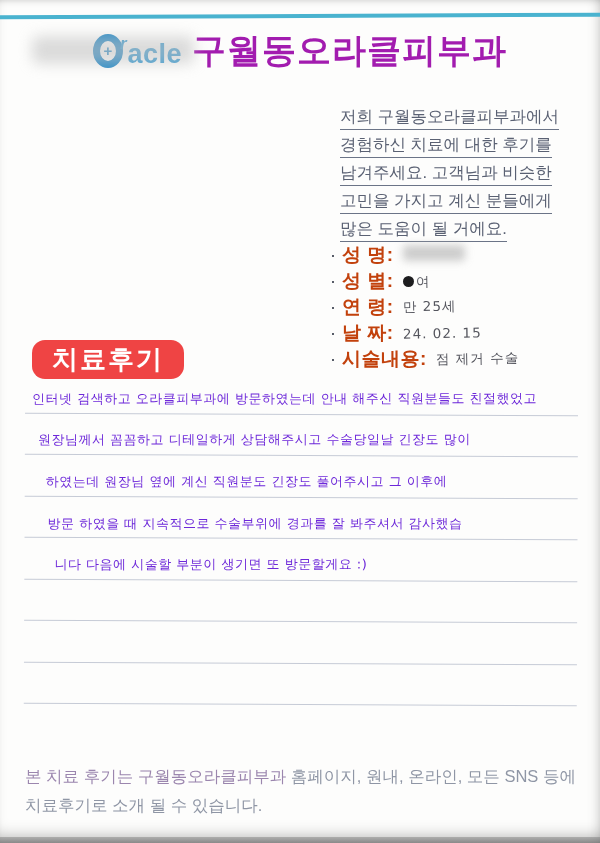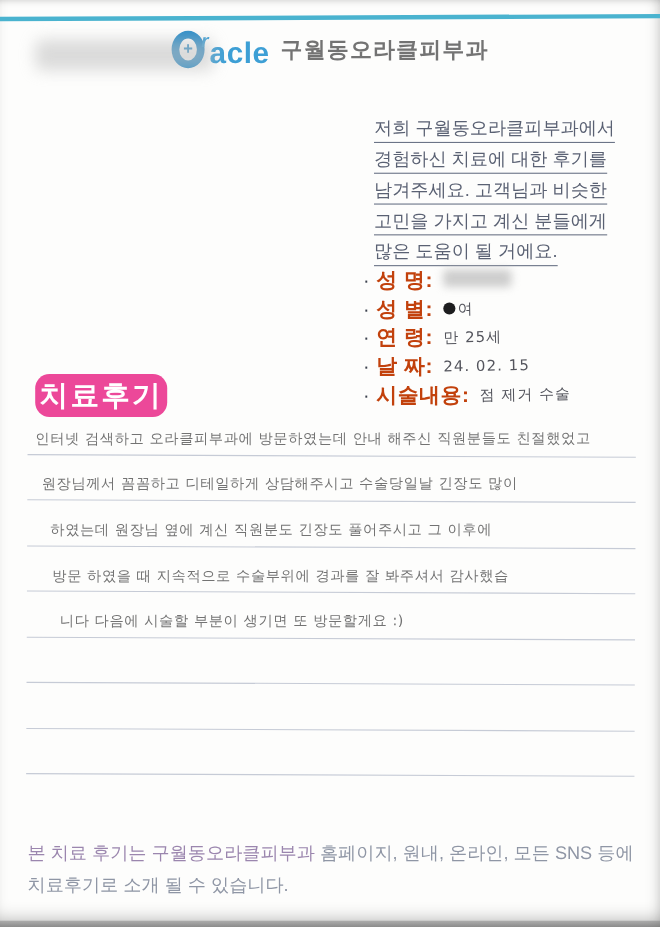--- a/index.html
+++ b/index.html
@@ -24,21 +24,21 @@
   .header { position:absolute; left:0; top:28px; width:600px; text-align:center; }
   .logo { display:inline-flex; align-items:center; gap:10px; }
   .logo-word { display:inline-flex; align-items:flex-end; color:#3d9fd5; font-weight:bold; }
   .logo-o { position:relative; display:inline-block; width:30px; height:34px;
     border:7px solid #2f8fc9; border-radius:50%; }
   .logo-o .cross { position:absolute; left:50%; top:50%; transform:translate(-50%,-54%);
     font-size:15px; line-height:1; color:#2f8fc9; font-weight:bold; }
   .logo-r { font-size:17px; line-height:1; position:relative; top:-16px; left:-3px;
     font-style:italic; }
   .logo-acle { font-size:27px; line-height:1; letter-spacing:.5px; margin-left:-2px; }
-  .clinic-name { font-size:20px; font-weight:600; color:#737373; letter-spacing:1px; }
+  .clinic-name { font-size:34px; font-weight:600; color:#a21caf; letter-spacing:1px; }
 
   
   .redact-top { position:absolute; left:32px; top:36px; width:162px; height:28px;
     background:#bfbfbf; filter:blur(7px); opacity:.55; border-radius:6px; }
 
   
   .title { position:absolute; left:30px; top:92px; font-weight:300;
     font-size:56px; line-height:67px; letter-spacing:2px; }
   .title .t1 { color:#8e99ba; }
   .title .t2 { color:#5f9bca; }
@@ -58,31 +58,31 @@
   .flabel { font-size:19px; font-weight:700; color:#c2410c; letter-spacing:.5px; }
   .fvalue { margin-left:9px; }
   .hand { font-family:"DejaVu Sans",sans-serif; color:#54555d; font-size:13.5px;
     letter-spacing:1px; transform:rotate(-1deg); display:inline-block; }
   .redact-name { width:62px; height:16px; background:#b9b9b9; filter:blur(4px);
     opacity:.7; border-radius:3px; display:inline-block; }
   .redact-dot { width:11px; height:11px; background:#1d1d1f; border-radius:50%;
     filter:blur(.6px); display:inline-block; margin-right:2px; vertical-align:middle; }
 
   
-  .badge { position:absolute; left:32px; top:340px; width:120px; height:39px;
-    background:#ec4899; border-radius:13px; display:flex; align-items:center;
+  .badge { position:absolute; left:32px; top:340px; width:152px; height:39px;
+    background:#ef4444; border-radius:13px; display:flex; align-items:center;
     justify-content:center; color:#ffffff; font-size:26px; font-weight:700;
     letter-spacing:2px; }
 
   
   .ruling { position:absolute; left:0; top:0; width:600px; height:843px;
     transform:rotate(0.25deg); pointer-events:none; }
   .rline { position:absolute; left:25px; width:553px; border-top:1px solid #c6cbd6; }
   .hw { position:absolute; white-space:nowrap; font-family:"DejaVu Sans",sans-serif;
-    color:#737373; font-size:13px; letter-spacing:.5px; transform:rotate(-0.3deg); }
+    color:#6d28d9; font-size:13px; letter-spacing:.5px; transform:rotate(-0.3deg); }
 
   
   .consent { position:absolute; left:0; top:726px; width:600px; height:30px; }
   .privacy { position:absolute; left:25px; top:0; font-size:19px; font-weight:700;
     color:#74c3e2; text-decoration:underline; text-underline-offset:4px;
     letter-spacing:1px; cursor:pointer; }
   .agree-label { position:absolute; left:203px; top:2px; font-size:18px;
     font-weight:600; color:#2f343c; letter-spacing:1px; }
   .box { position:absolute; top:4px; width:15px; height:15px;
     border:1.6px solid #3a3f48; background:transparent; }

